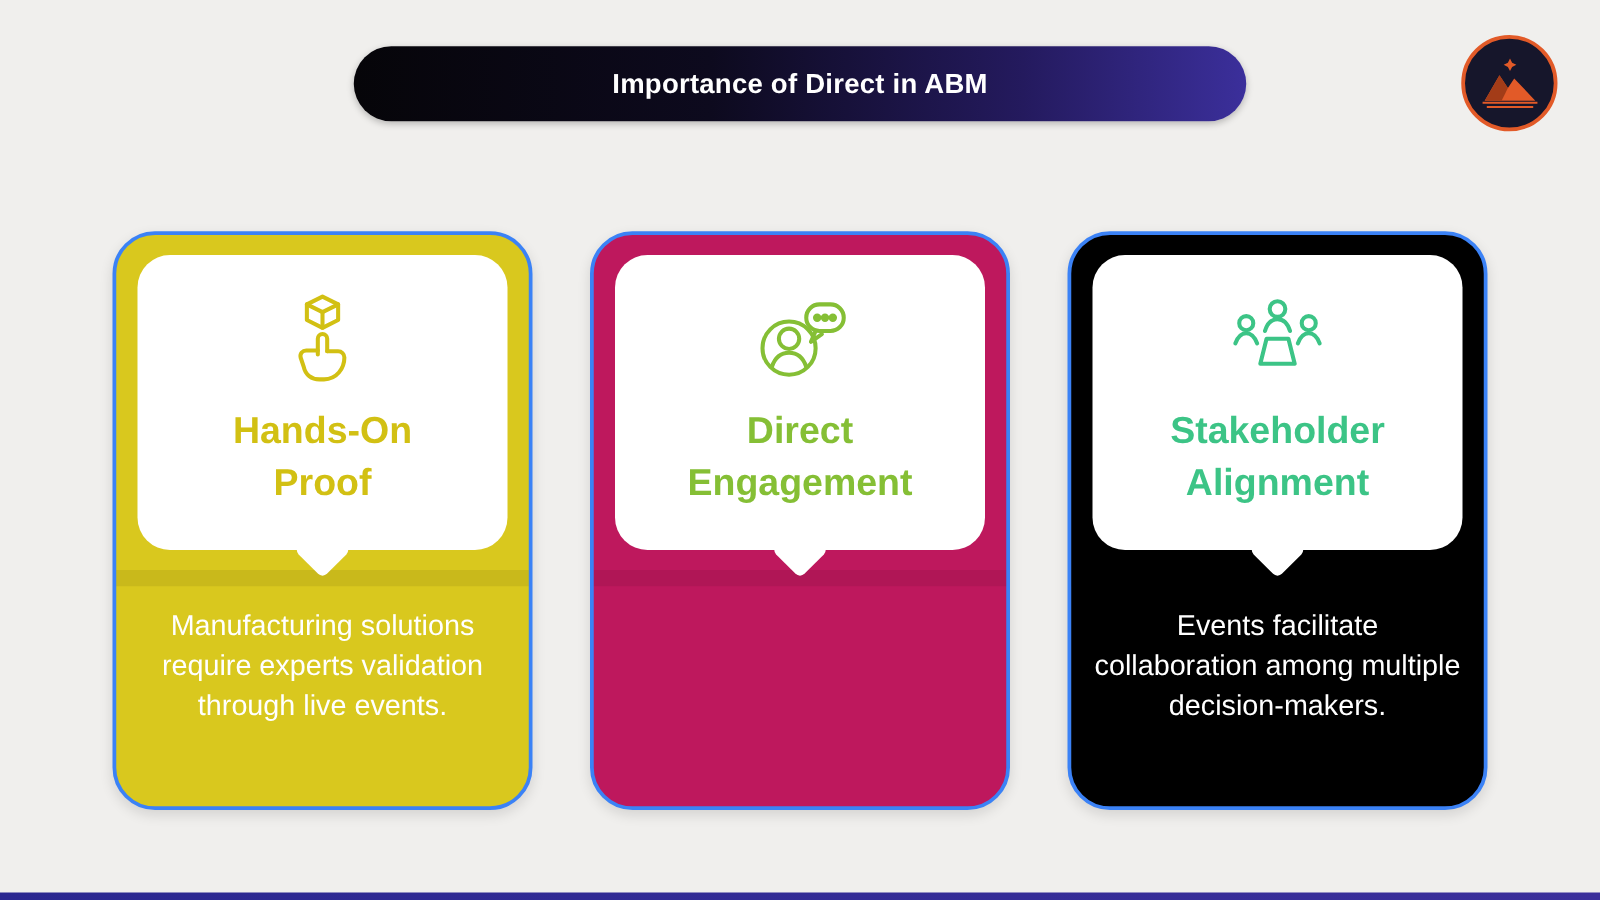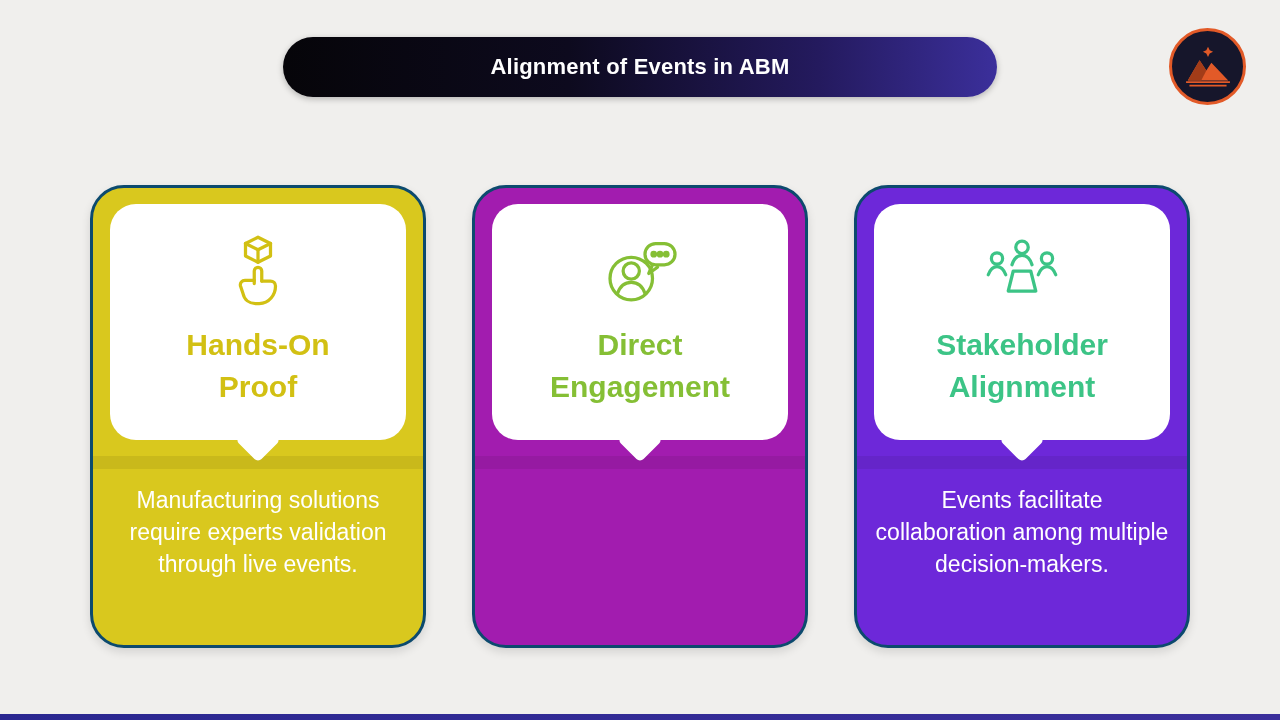--- a/index.html
+++ b/index.html
@@ -44,26 +44,26 @@
     position: absolute;
     top: 185px; left: 0; right: 0;
     display: flex;
     justify-content: center;
     gap: 46px;
   }
   .card {
     position: relative;
     width: 336px; height: 463px;
     border-radius: 34px;
-    border: 3px solid #0c4a6e;
+    border: 3px solid #3b82f6;
     box-shadow: 0 4px 10px rgba(0,0,0,0.12);
   }
   .card--yellow { background: #d9c81e; }
-  .card--green  { background: #a21caf; }
-  .card--teal   { background: #6d28d9; }
+  .card--green  { background: #be185d; }
+  .card--teal   { background: #000000; }
 
   .card-band {
     position: absolute;
     left: 0; right: 0; top: 268px;
     height: 13px;
     background: rgba(0,0,0,0.07);
   }
   .card-panel {
     position: absolute;
     left: 17px; right: 17px; top: 16px;
@@ -116,21 +116,21 @@
     height: 6px;
     background: linear-gradient(90deg, #2a2790, #3b2f9b);
   }
 
   svg { display: block; }
 </style>
 </head>
 <body>
 
 <div class="banner">
-  <span class="banner-title">Alignment of Events in ABM</span>
+  <span class="banner-title">Importance of Direct in ABM</span>
 </div>
 
 <div class="logo">
   <svg width="54" height="54" viewBox="0 0 64 64">
     <path d="M32 8l2 4 4 2-4 2-2 4-2-4-4-2 4-2z" fill="#e25a28"></path>
     <path d="M8 48L22 24l8 12 6-9 20 21z" fill="#e25a28"></path>
     <path d="M8 48l14-24 8 12-6 12z" fill="#a33c18"></path>
     <path d="M6 50h52" stroke="#e25a28" stroke-width="2"></path>
     <path d="M10 54h44" stroke="#e25a28" stroke-width="2"></path>
   </svg>

